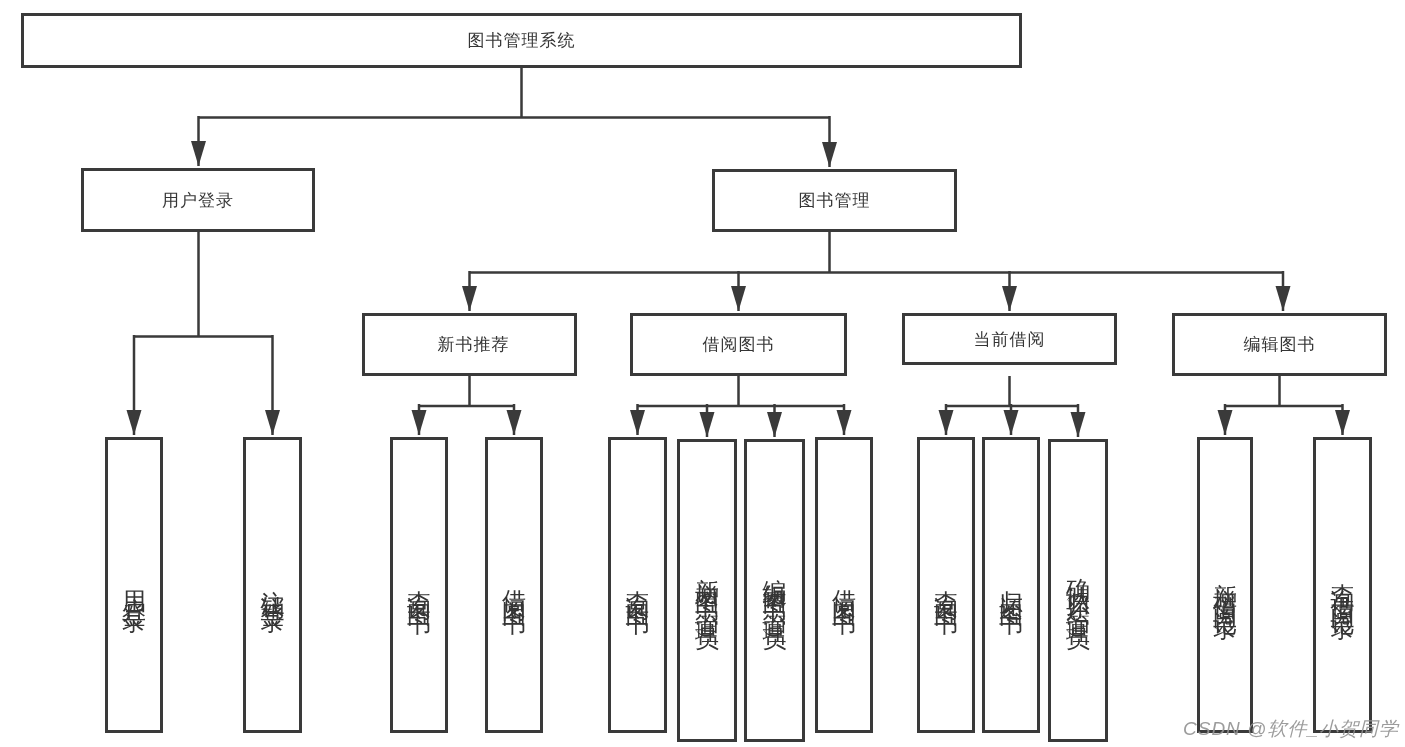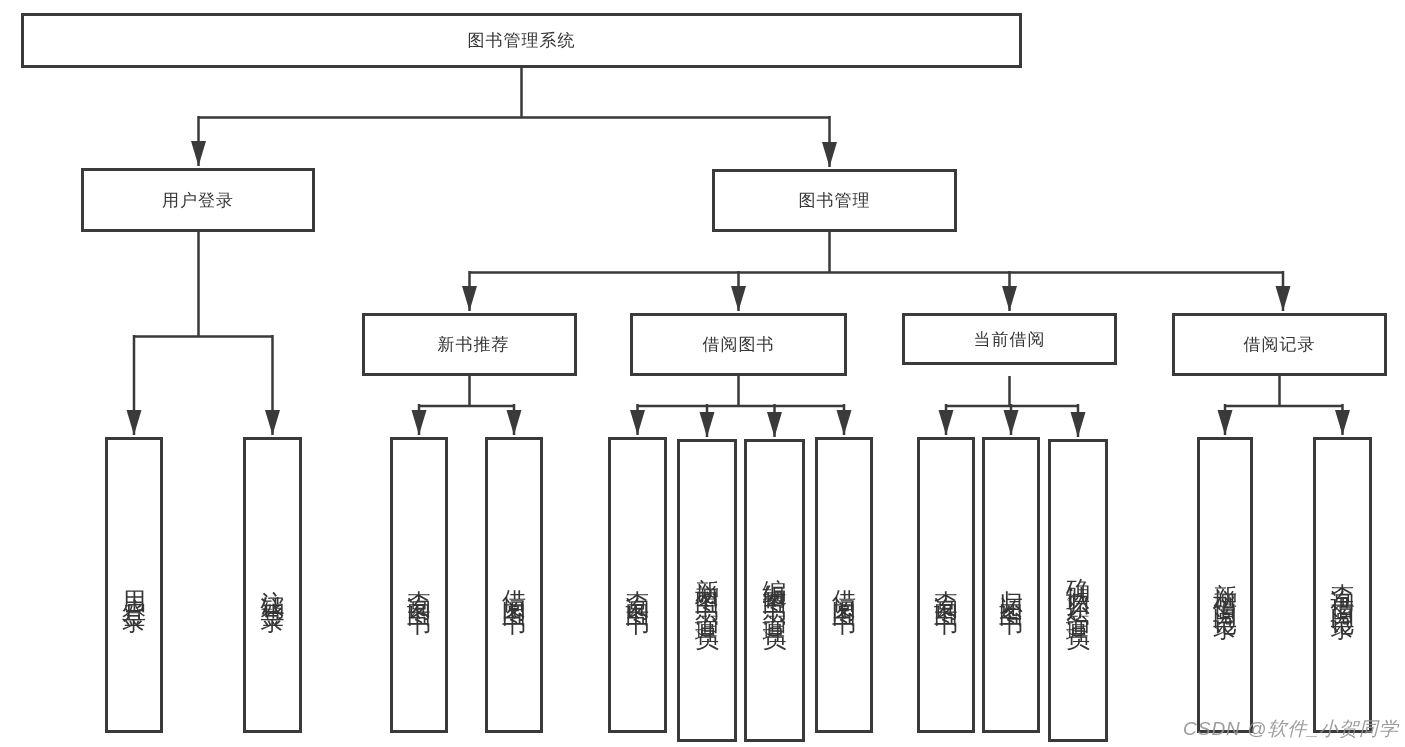--- a/index.html
+++ b/index.html
@@ -115,21 +115,21 @@
   <div class="hbox" style="left:362px; top:313px; width:215px; height:63px;padding-left:8px;">
     <span class="label">新书推荐</span>
   </div>
   <div class="hbox" style="left:630px; top:313px; width:217px; height:63px;">
     <span class="label">借阅图书</span>
   </div>
   <div class="hbox" style="left:902px; top:313px; width:215px; height:52px;">
     <span class="label">当前借阅</span>
   </div>
   <div class="hbox" style="left:1172px; top:313px; width:215px; height:63px;">
-    <span class="label">借阅记录</span>
+    <span class="label">编辑图书</span>
   </div>
 
   <div class="vbox" style="left:105px; top:437px; width:58px; height:296px;">
     <span class="vtext">用户登录</span>
   </div>
   <div class="vbox" style="left:243px; top:437px; width:59px; height:296px;">
     <span class="vtext">注销登录</span>
   </div>
 
   <div class="vbox" style="left:390px; top:437px; width:58px; height:296px;">

